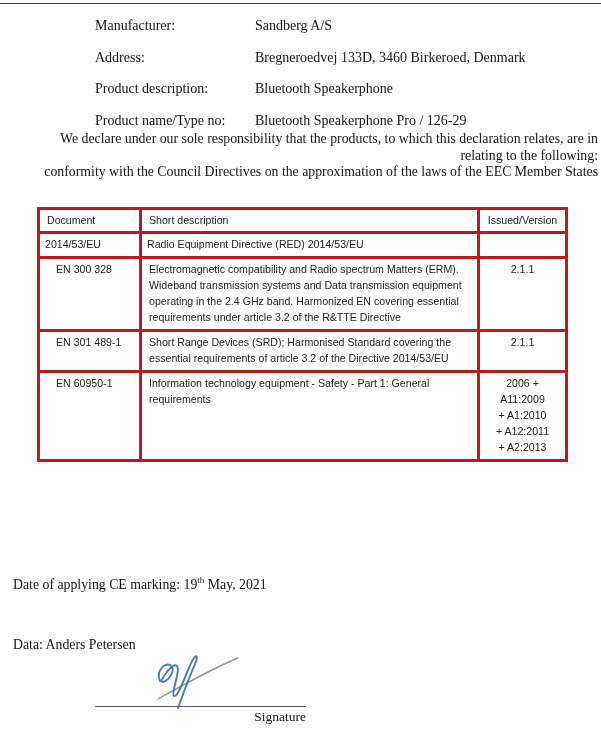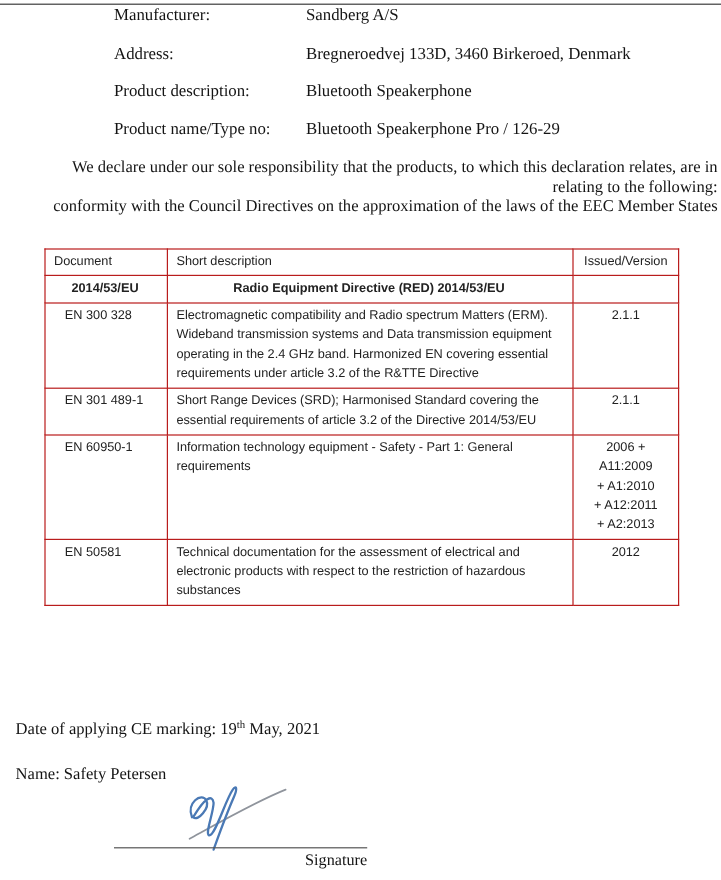--- a/index.html
+++ b/index.html
@@ -3,42 +3,42 @@
 <meta charset="utf-8">
 <style>
   html,body { margin:0; padding:0; background:#ffffff; }
   .page {
     position:relative; width:601px; height:733px; margin:0 auto;
     background:#ffffff; overflow:hidden;
     font-family:"Liberation Serif", serif; color:#141414;
   }
   .top-rule { position:absolute; top:3px; left:0; right:0; border-top:1px solid #3c3c3c; }
 
-  .fields { position:absolute; top:6px; left:95px; right:0; font-size:14px; }
+  .fields { position:absolute; top:18px; left:95px; right:0; font-size:14px; }
   .frow { height:31.6px; line-height:15px; white-space:nowrap; }
   .flabel { display:inline-block; width:160px; }
 
   .declaration { position:absolute; top:131px; left:13px; width:585px;
     font-size:13.8px; line-height:16.6px;text-align:right; }
 
   table.std {
     position:absolute; top:207px; left:37px; width:528px;
     border-collapse:collapse; table-layout:fixed;
     font-family:"Liberation Sans", sans-serif; font-size:10.6px; line-height:16px;
     color:#222;
   }
-  table.std th, table.std td { border:1px solid #b91c1c; vertical-align:top; }
+  table.std th, table.std td { border:3px solid #b91c1c; vertical-align:top; }
   table.std th { font-weight:normal; text-align:left; padding:2px 7px 3px; }
   table.std th.center { text-align:center; }
   table.std td { padding:2px 7px 4px; }
   table.std td.doc { padding-left:16px; }
-  table.std tr.section-row td { font-weight:bold; padding-left:5px;text-align:center; }
+  table.std tr.section-row td { font-weight:normal; padding-left:5px; }
   table.std td.ver { text-align:center; white-space:pre-line; }
 
-  .ce-line  { position:absolute; top:600px; left:13px; font-size:13.8px; }
+  .ce-line  { position:absolute; top:577px; left:13px; font-size:13.8px; }
   .date-row { position:absolute; top:602px; left:13px; width:585px; font-size:13.8px; }
   .date-row .location { position:absolute; left:320px; top:0; }
   .name-line { position:absolute; top:637px; left:13px; font-size:13.8px; }
   sup { font-size:9px; line-height:0; }
 
   .sig-svg  { position:absolute; top:650px; left:138px; }
   .sig-line { position:absolute; top:706px; left:95px; width:211px; border-top:1.5px solid #555; }
   .sig-label{ position:absolute; top:709px; left:95px; width:211px; text-align:right; font-size:13.5px; }
 </style>
 </head>
@@ -98,34 +98,29 @@
         <td class="ver">2.1.1</td>
       </tr>
       <tr>
         <td class="doc">EN 60950-1</td>
         <td>Information technology equipment - Safety - Part 1: General requirements</td>
         <td class="ver">2006 + A11:2009
 + A1:2010
 + A12:2011
 + A2:2013</td>
       </tr>
-      <tr>
-        <td class="doc">EN 50581</td>
-        <td>Technical documentation for the assessment of electrical and electronic products with respect to the restriction of hazardous substances</td>
-        <td class="ver">2012</td>
-      </tr>
     </tbody>
   </table>
 
   <div class="ce-line">
     <span>Date of applying CE marking: 19</span><sup>th</sup><span> May, 2021</span>
   </div>
 
 
-  <div class="name-line">Name: Safety Petersen</div>
+  <div class="name-line">Data: Anders Petersen</div>
 
   <svg class="sig-svg" width="125" height="64" viewBox="0 0 125 64">
     <path d="M100,8 C75,18 40,38 20,49" fill="none" stroke="#8f949c" stroke-width="1.4" stroke-linecap="round"></path>
     <path d="M22,31 C17,19 30,10 34,17 C37,23 27,35 23,31 C33,14 39,12 40,19 C40,27 33,44 36,46 C41,48 50,16 56,8 C59,4 60,7 57,14 C50,30 44,47 40,58" fill="none" stroke="#4a79b5" stroke-width="1.9" stroke-linecap="round" stroke-linejoin="round"></path>
   </svg>
   <div class="sig-line"></div>
   <div class="sig-label">Signature</div>
 </div>
 
 </body></html>

